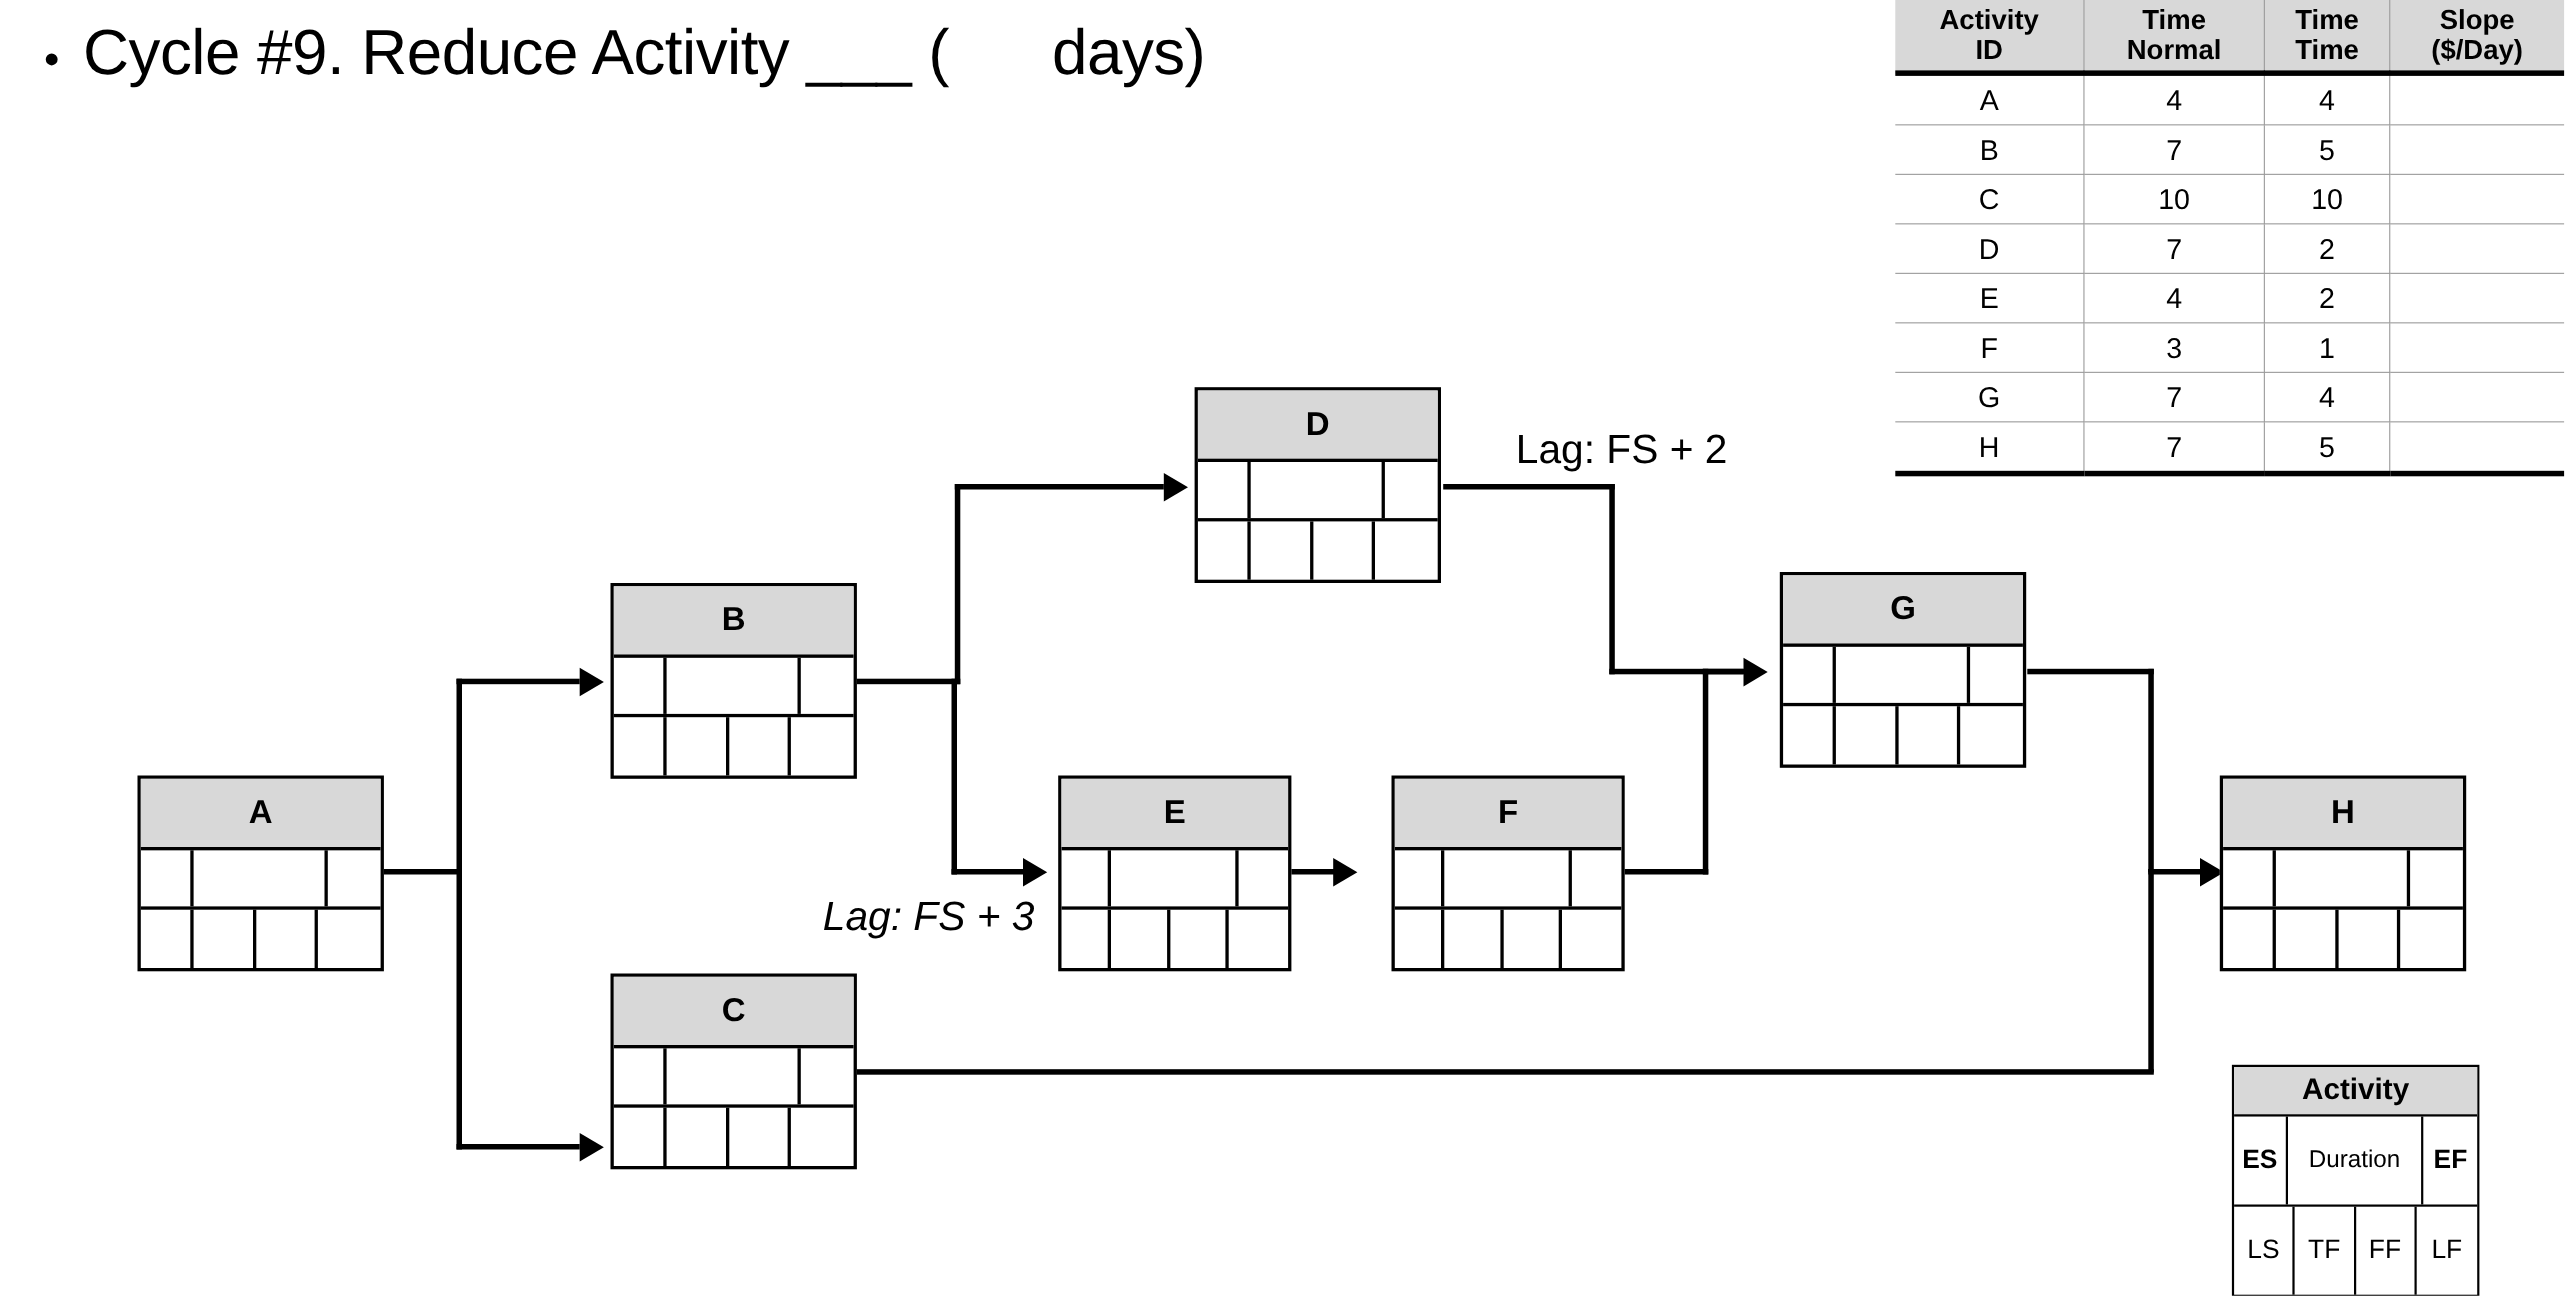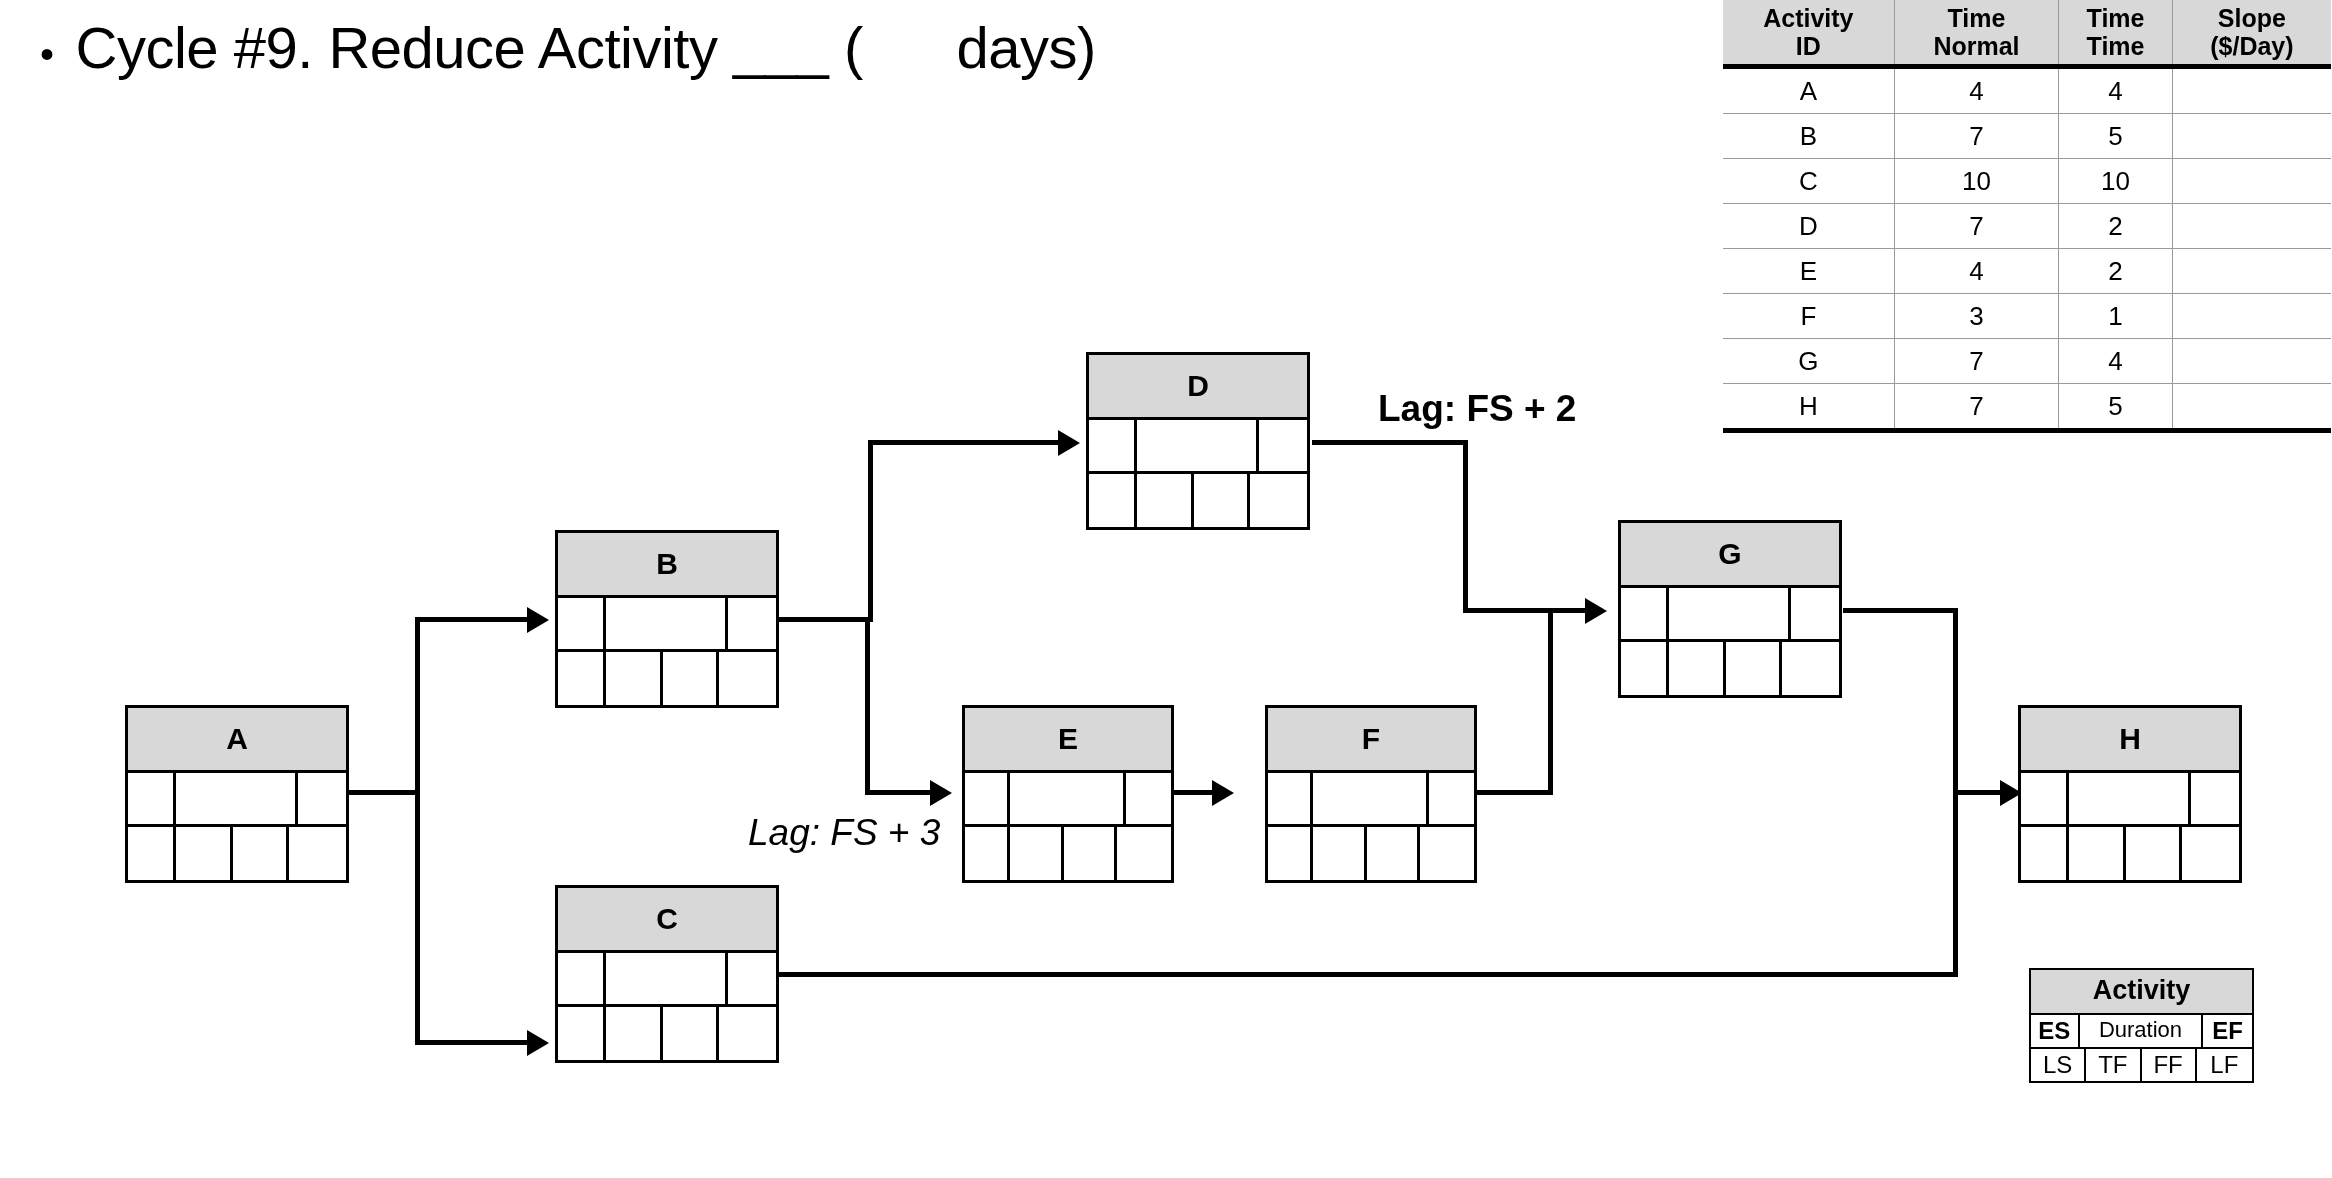--- a/index.html
+++ b/index.html
@@ -72,21 +72,21 @@
   
   #legend{position:absolute;left:2029px;top:968px;width:225px;border:2px solid #000;box-sizing:border-box;background:#fff;}
   #legend .lg-hdr{
     background:#d8d8d8;border-bottom:2px solid #000;
     text-align:center;font-weight:bold;font-size:27px;color:#000;padding:5px 0 7px;
   }
   #legend .lg-row{display:flex;}
   #legend .lg-row.top{border-bottom:2px solid #000;}
   #legend .lg-cell{
     box-sizing:border-box;border-right:2px solid #000;
-    text-align:center;font-size:24px;color:#000;padding:2px 0;
+    text-align:center;font-size:24px;color:#000;padding:26px 0;
   }
   #legend .lg-cell:last-child{border-right:none;}
   #legend .lg-row.top .lg-cell:nth-child(1){flex:0 0 22%;font-weight:bold;}
   #legend .lg-row.top .lg-cell:nth-child(2){flex:1 1 auto;font-weight:normal;font-size:22px;}
   #legend .lg-row.top .lg-cell:nth-child(3){flex:0 0 22%;font-weight:bold;}
   #legend .lg-row.bot .lg-cell{flex:1 1 25%;font-weight:normal;}
 </style>
 </head>
 <body>
 
@@ -127,21 +127,21 @@
   <div class="conn h" style="left:1548px;top:608px;width:40px;"></div>
 
   <div class="conn h" style="left:1843px;top:608px;width:115px;"></div>
   <div class="conn v" style="left:1953px;top:608px;height:185px;"></div>
   <div class="conn h" style="left:1953px;top:790px;width:62px;"></div>
   <div class="arrow" style="left:2000px;top:780px;"></div>
 
   <div class="conn h" style="left:778px;top:972px;width:1180px;"></div>
   <div class="conn v" style="left:1953px;top:790px;height:185px;"></div>
 
-  <div class="lag" style="left:1378px;top:388px;font-weight:bold;">Lag: FS + 2</div>
+  <div class="lag" style="left:1378px;top:388px;">Lag: FS + 2</div>
   <div class="lag" style="left:748px;top:812px;font-style:italic;">Lag: FS + 3</div>
 
   <div class="node" style="left:125px;top:705px;width:224px;height:178px;">
     <div class="hdr">A</div>
     <div class="r1">
         <div class="c c1"></div>
         <div class="c c2"></div>
         <div class="c c3"></div>
       </div>
     <div class="r2">

